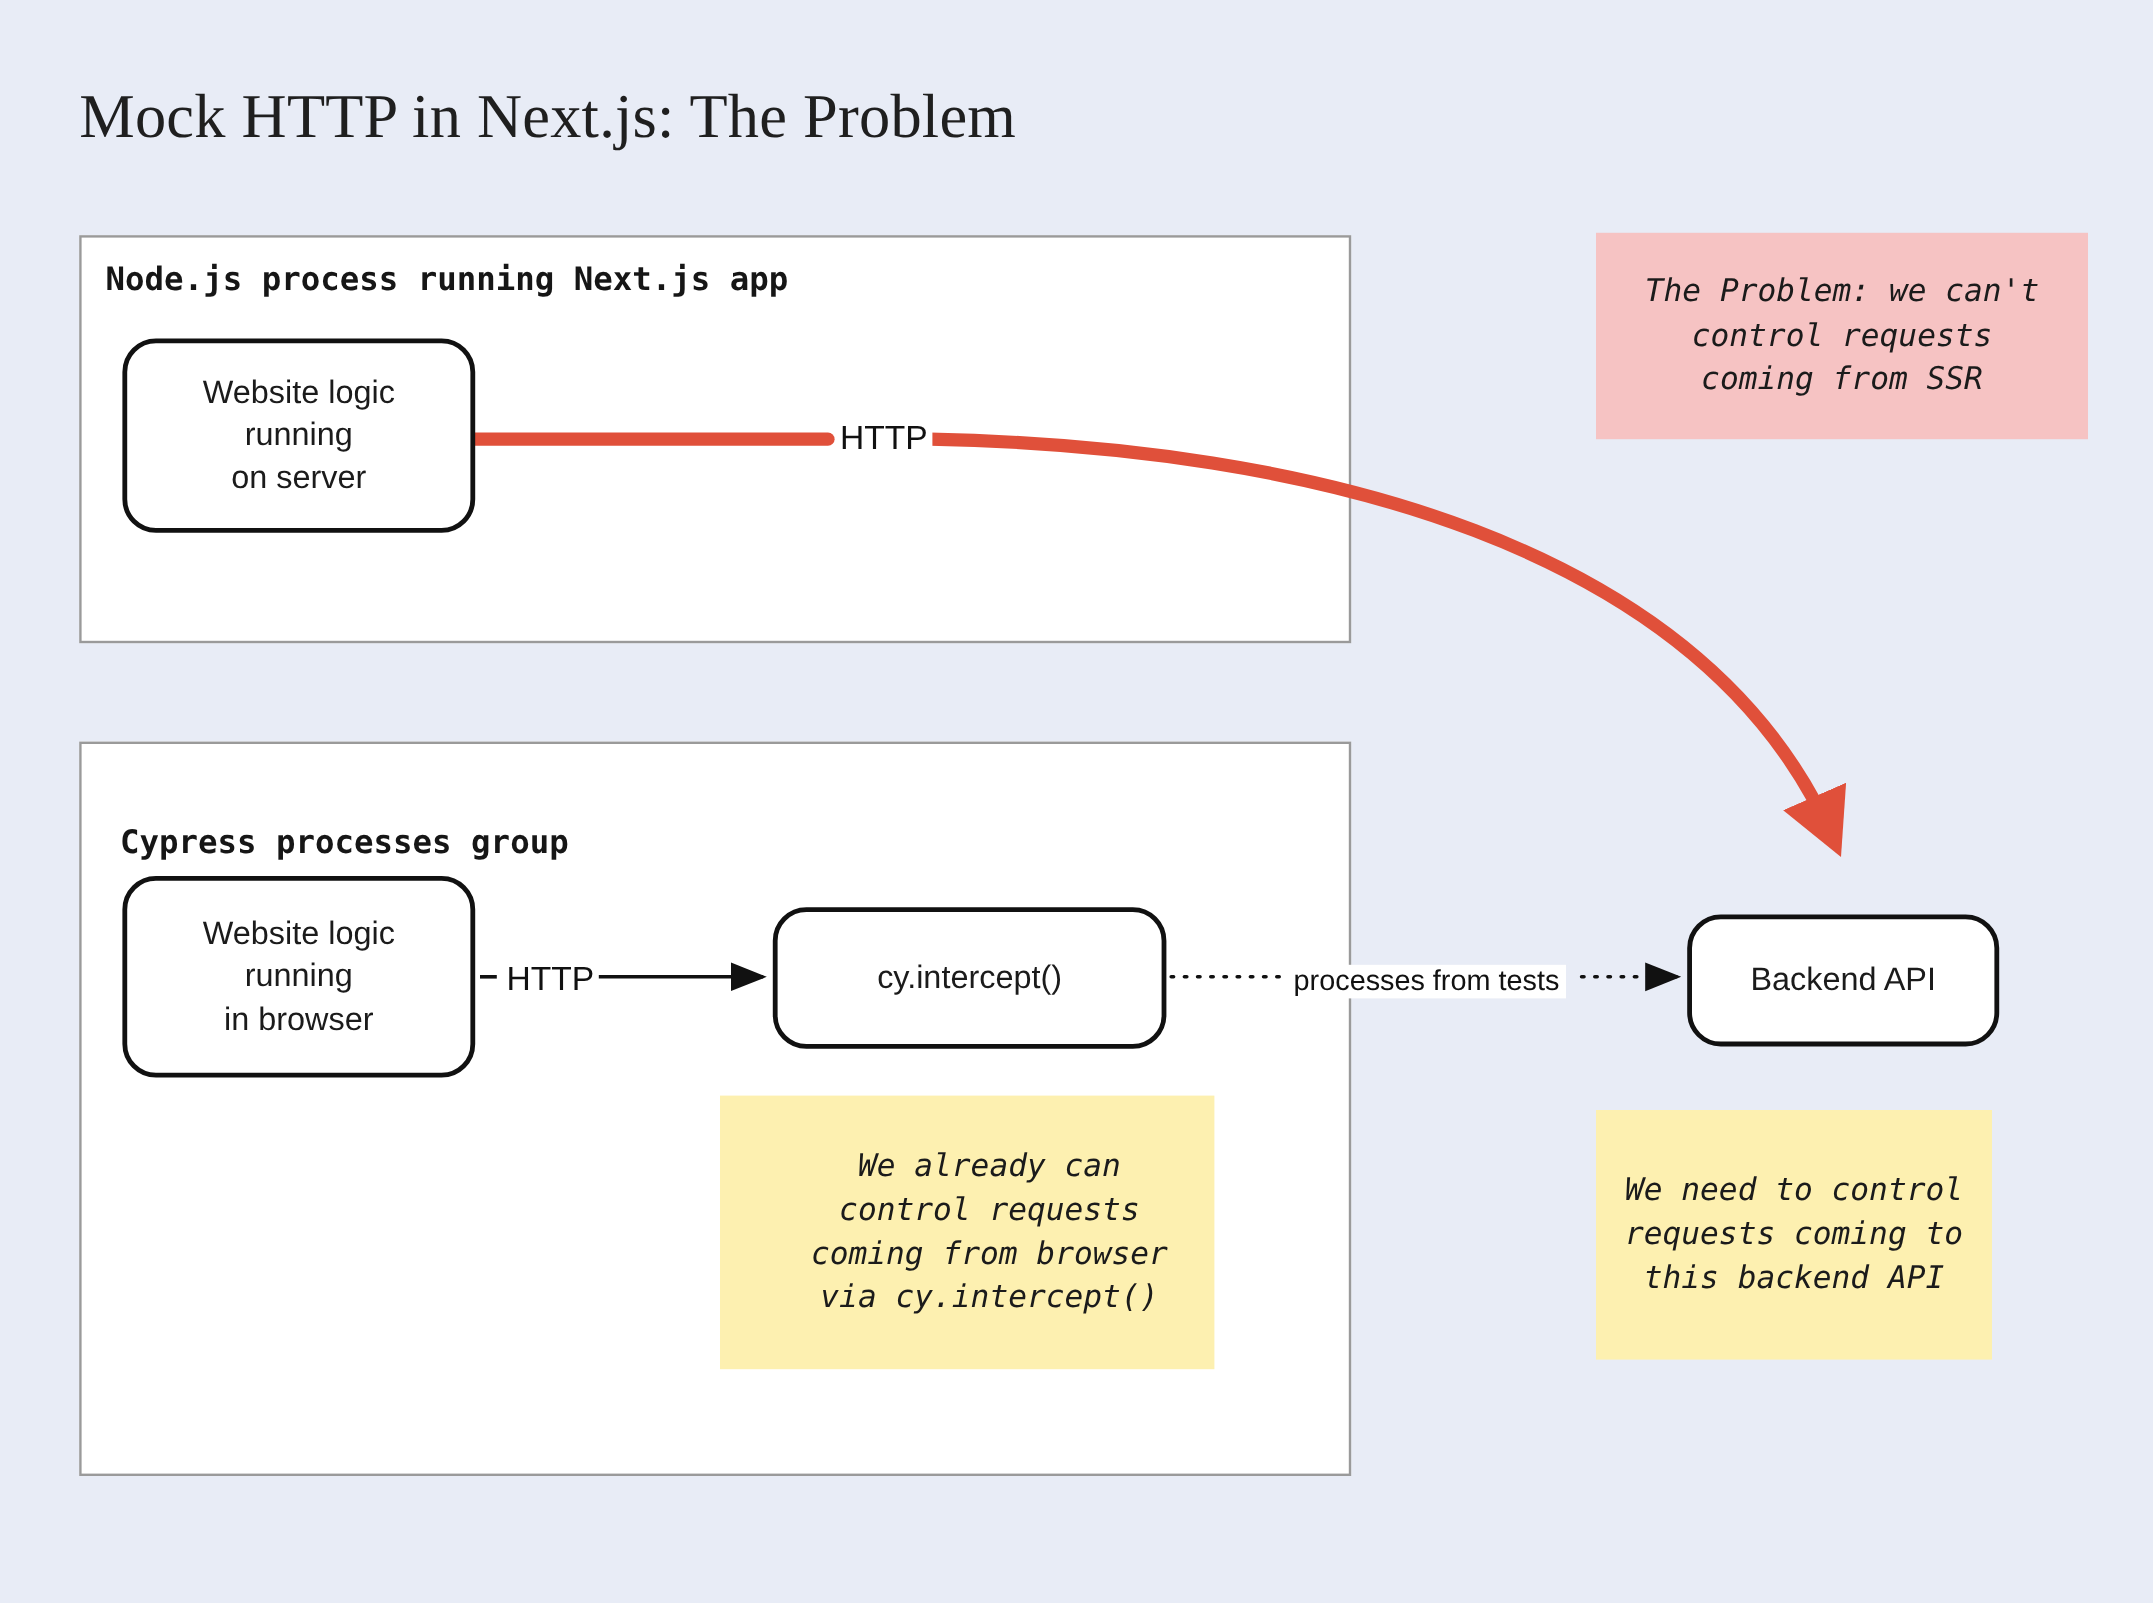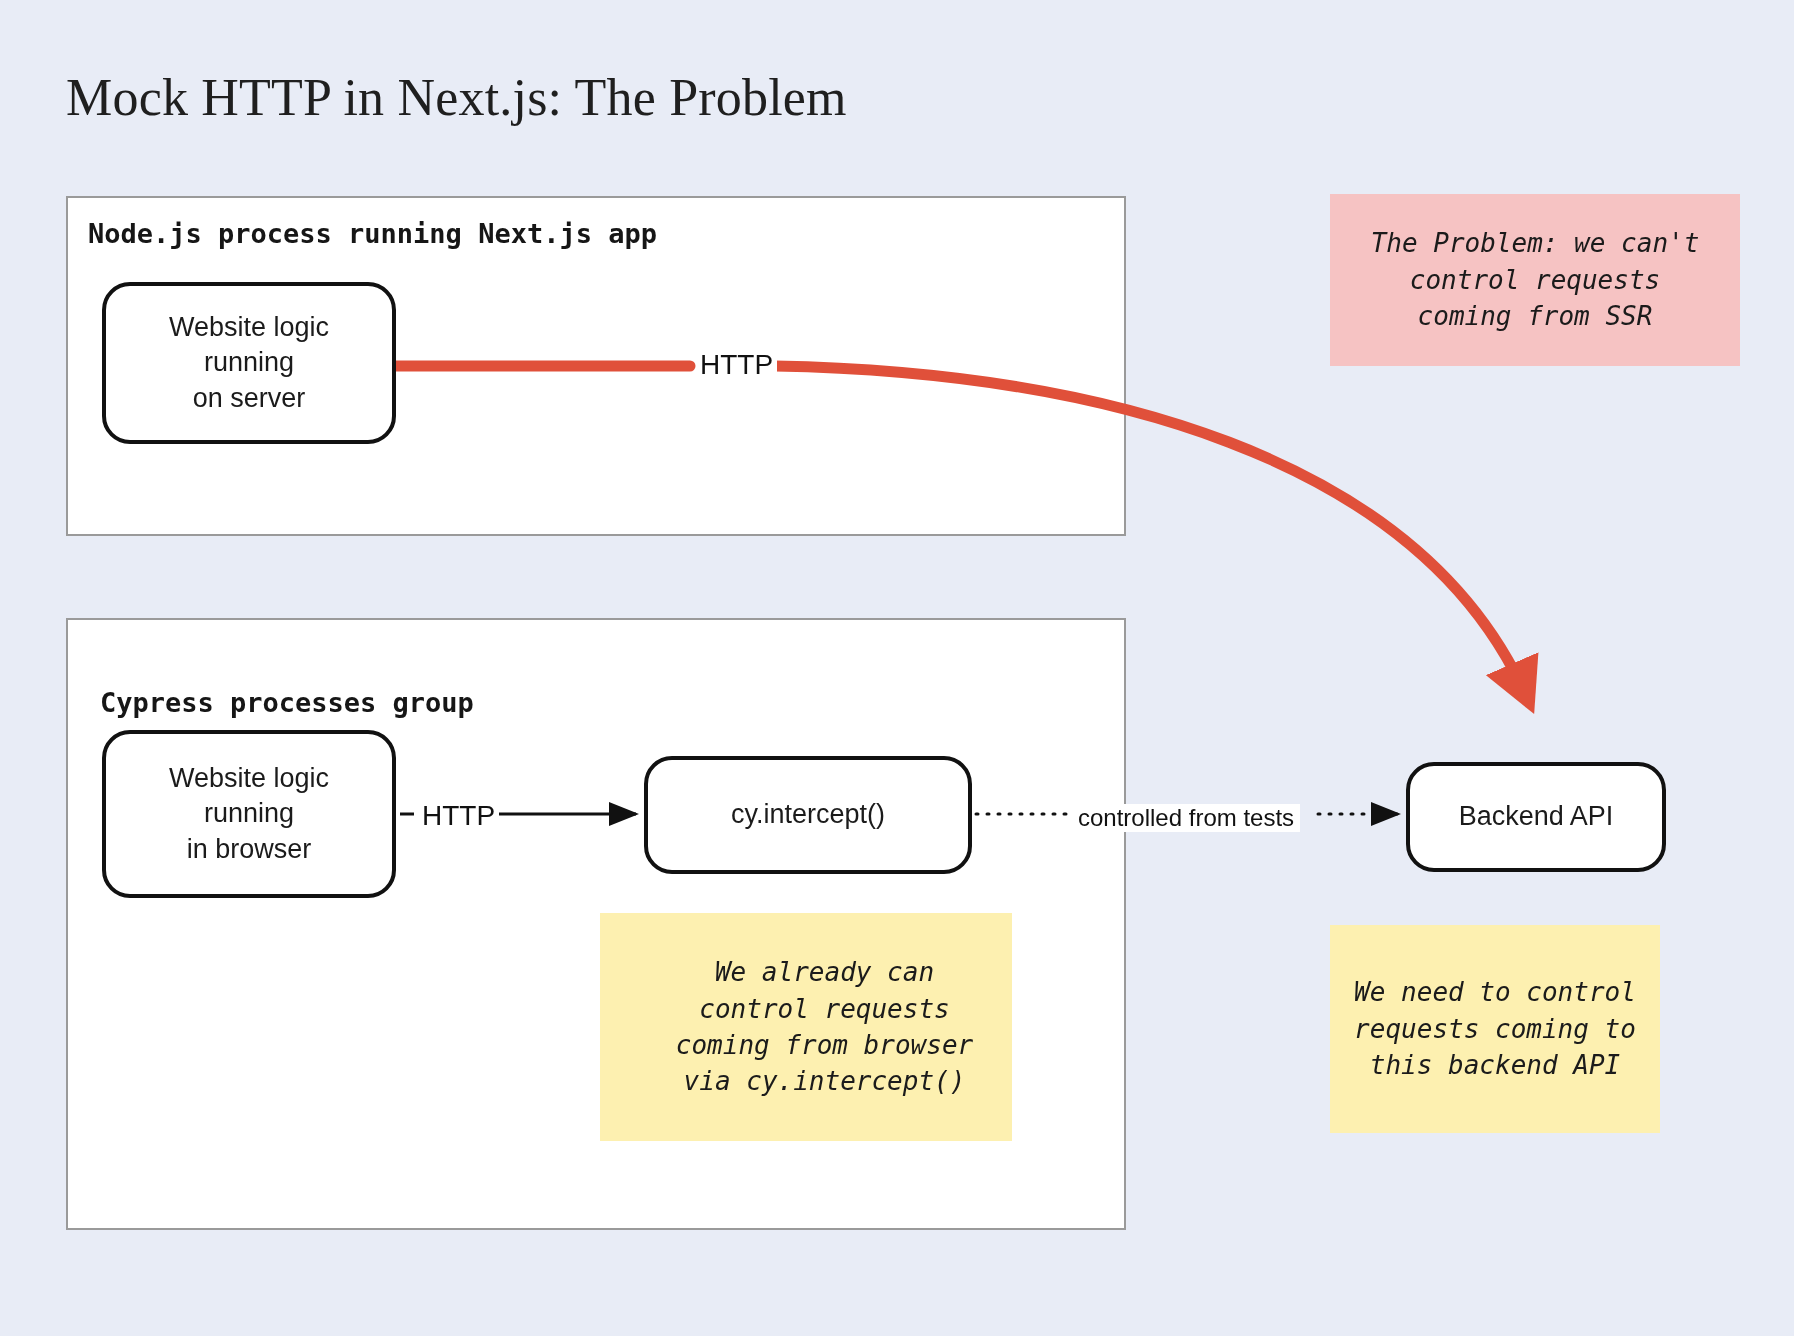--- a/index.html
+++ b/index.html
@@ -173,21 +173,21 @@
 in browser</div>
 
   <div class="node" id="node-intercept">cy.intercept()</div>
 
   <div class="node" id="node-backend">Backend API</div>
 
   <div class="edge-label" id="label-http-top">HTTP</div>
 
   <div class="edge-label" id="label-http-bottom">HTTP</div>
 
-  <div class="edge-label" id="label-controlled">controlled from tests</div>
+  <div class="edge-label" id="label-controlled">processes from tests</div>
 
   <div class="note" id="note-problem">The Problem: we can't
 control requests
 coming from SSR</div>
 
   <div class="note" id="note-browser">We already can
 control requests
 coming from browser
 via cy.intercept()</div>
 

